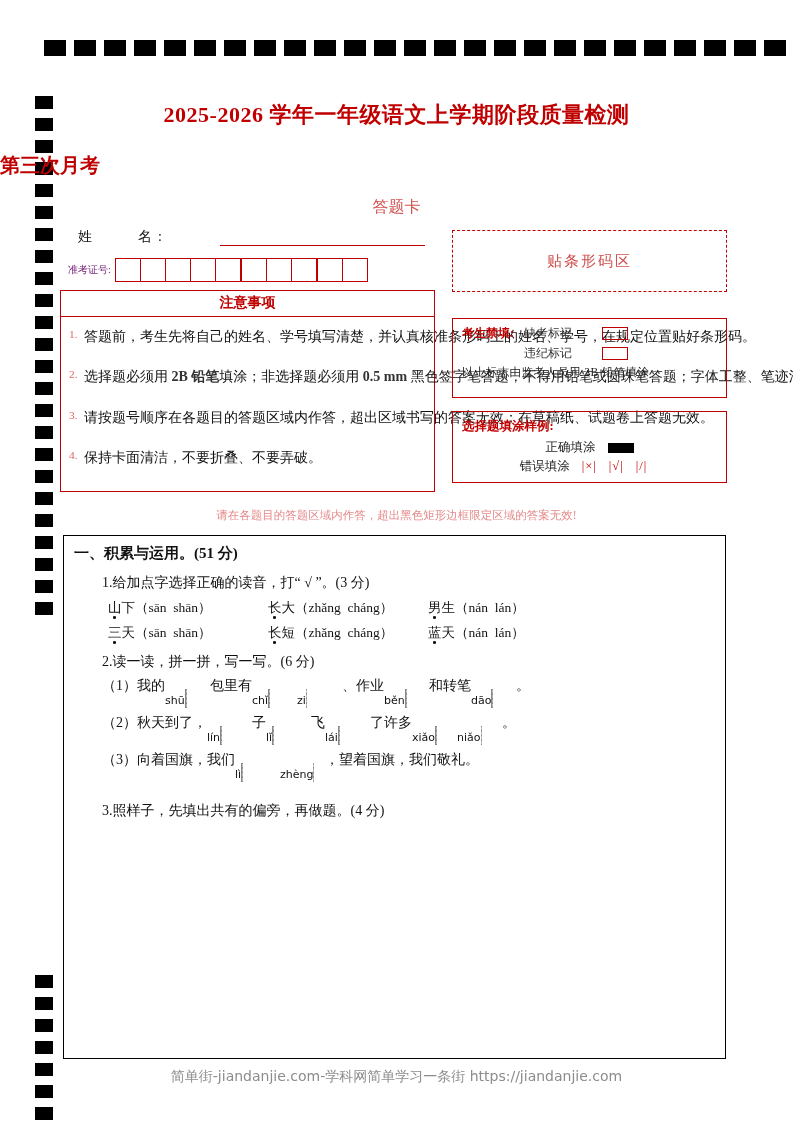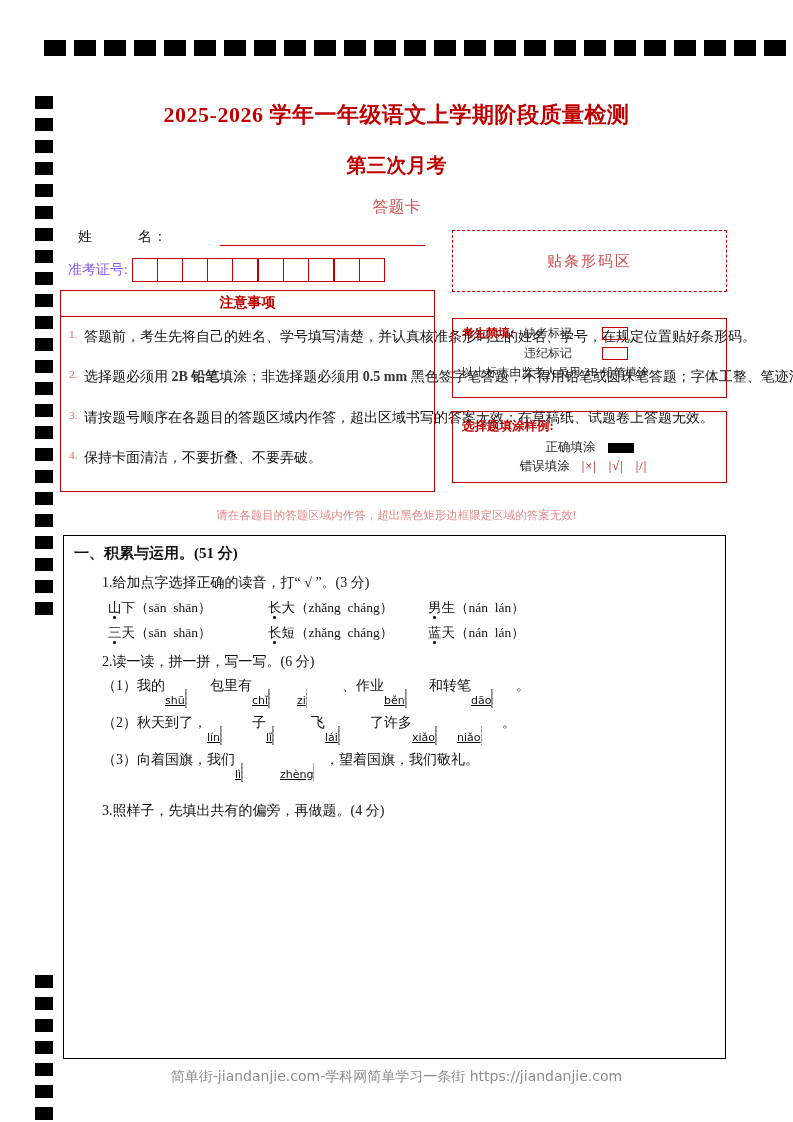--- a/index.html
+++ b/index.html
@@ -10,32 +10,32 @@
   .tmarks-top{position:absolute;left:44px;top:40px;display:flex;gap:8px;}
   .tmarks-top i{display:block;width:22px;height:16px;background:#000;}
   .tmarks-left{position:absolute;left:35px;display:flex;flex-direction:column;gap:9px;}
   .tmarks-left i{display:block;width:18px;height:13px;background:#000;}
   #tm-left-a{top:96px;}
   #tm-left-b{top:975px;}
 
   
   .title1{position:absolute;left:0;right:0;top:100px;text-align:center;
           color:#c00000;font-size:22px;font-weight:bold;letter-spacing:.5px;}
-  .title2{position:absolute;left:0;right:0;top:152px;text-align:center;
+  .title2{position:absolute;left:0;right:0;top:152px;
           color:#c00000;font-size:20px;font-weight:bold;}
   .title3{position:absolute;left:0;right:0;top:197px;text-align:center;
           color:#d05050;font-size:16px;}
 
   
   .namerow{position:absolute;left:78px;top:228px;display:flex;align-items:flex-end;gap:48px;}
   .lbl{font-size:14px;color:#111;letter-spacing:6px;white-space:nowrap;}
   .nameline{width:205px;border-bottom:1.3px solid #c00000;height:17px;margin-left:4px;}
 
   .idrow{position:absolute;left:68px;top:258px;display:flex;align-items:center;}
-  .idlbl{font-size:14px;color:#8b5cf6;white-space:nowrap;margin-right:4px;}
+  .idlbl{font-size:10px;color:#701a75;white-space:nowrap;margin-right:4px;}
   .idgrid{display:flex;border:1.6px solid #c00000;}
   .idgrid span{display:block;width:24px;height:22px;border-right:1.2px solid #c00000;}
   .idgrid span:last-child{border-right:none;}
   .idgrid span.thick{border-right-width:2.6px;}
 
   
   .notice{position:absolute;left:60px;top:290px;width:375px;
           border:1.4px solid #c00000;box-sizing:border-box;}
   .notice-h{text-align:center;font-size:14px;font-weight:bold;color:#c00000;
             padding:3px 0 4px;border-bottom:1.4px solid #c00000;}
@@ -84,21 +84,21 @@
   .pyline .cell{width:160px;flex:none;}
   .pyline .cell.w3{width:auto;}
   .dot{position:relative;}
   .dot::after{content:"";position:absolute;left:50%;bottom:-4px;margin-left:-1.3px;
               width:2.6px;height:2.6px;border-radius:50%;background:#111;}
 
   
   .tzrow{display:flex;align-items:flex-end;padding-left:38px;margin-top:6px;}
   .txt{font-size:14px;color:#111;padding-bottom:13px;white-space:nowrap;}
   .tzgroup{display:flex;}
-  .tz{width:45px;text-decoration:underline;}
+  .tz{width:45px;}
   .tz .py{text-align:center;font-size:11px;color:#111;height:15px;
           font-family:"DejaVu Sans",sans-serif;}
   .tz .bx{width:45px;height:45px;border:1px solid #888;box-sizing:border-box;
           position:relative;}
   .tzgroup .tz + .tz .bx{border-left:none;}
   .tz .bx::before{content:"";position:absolute;left:0;right:0;top:50%;
                   border-top:1px dashed #bbb;}
   .tz .bx::after{content:"";position:absolute;top:0;bottom:0;left:50%;
                  border-left:1px dashed #bbb;}
 

